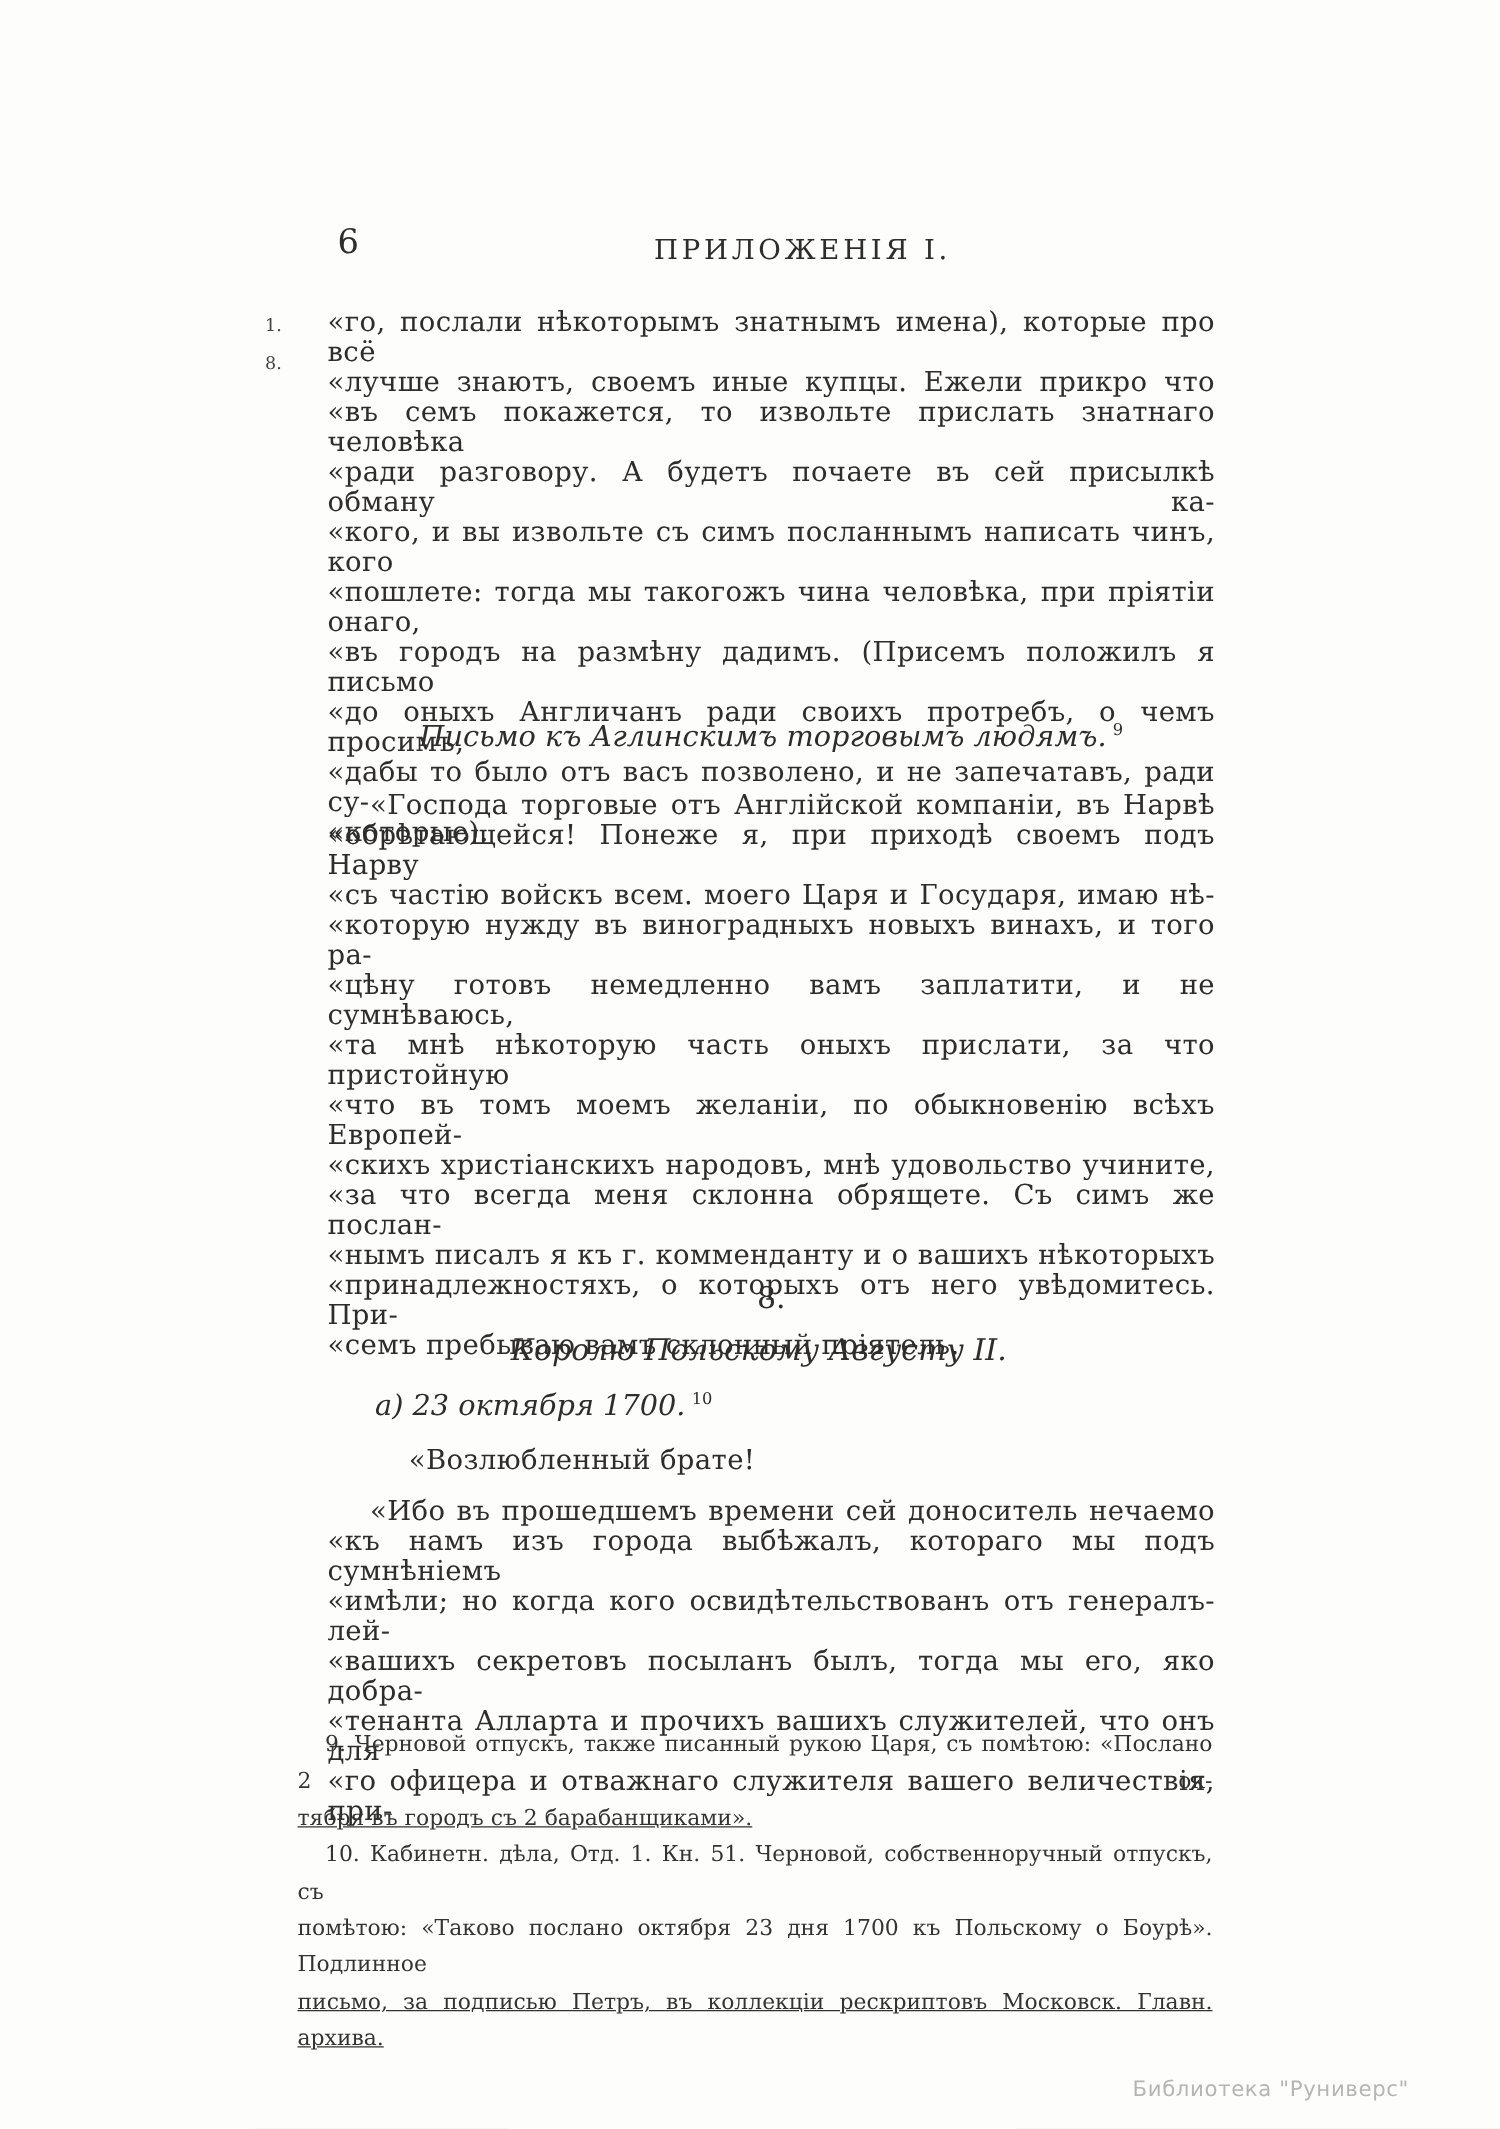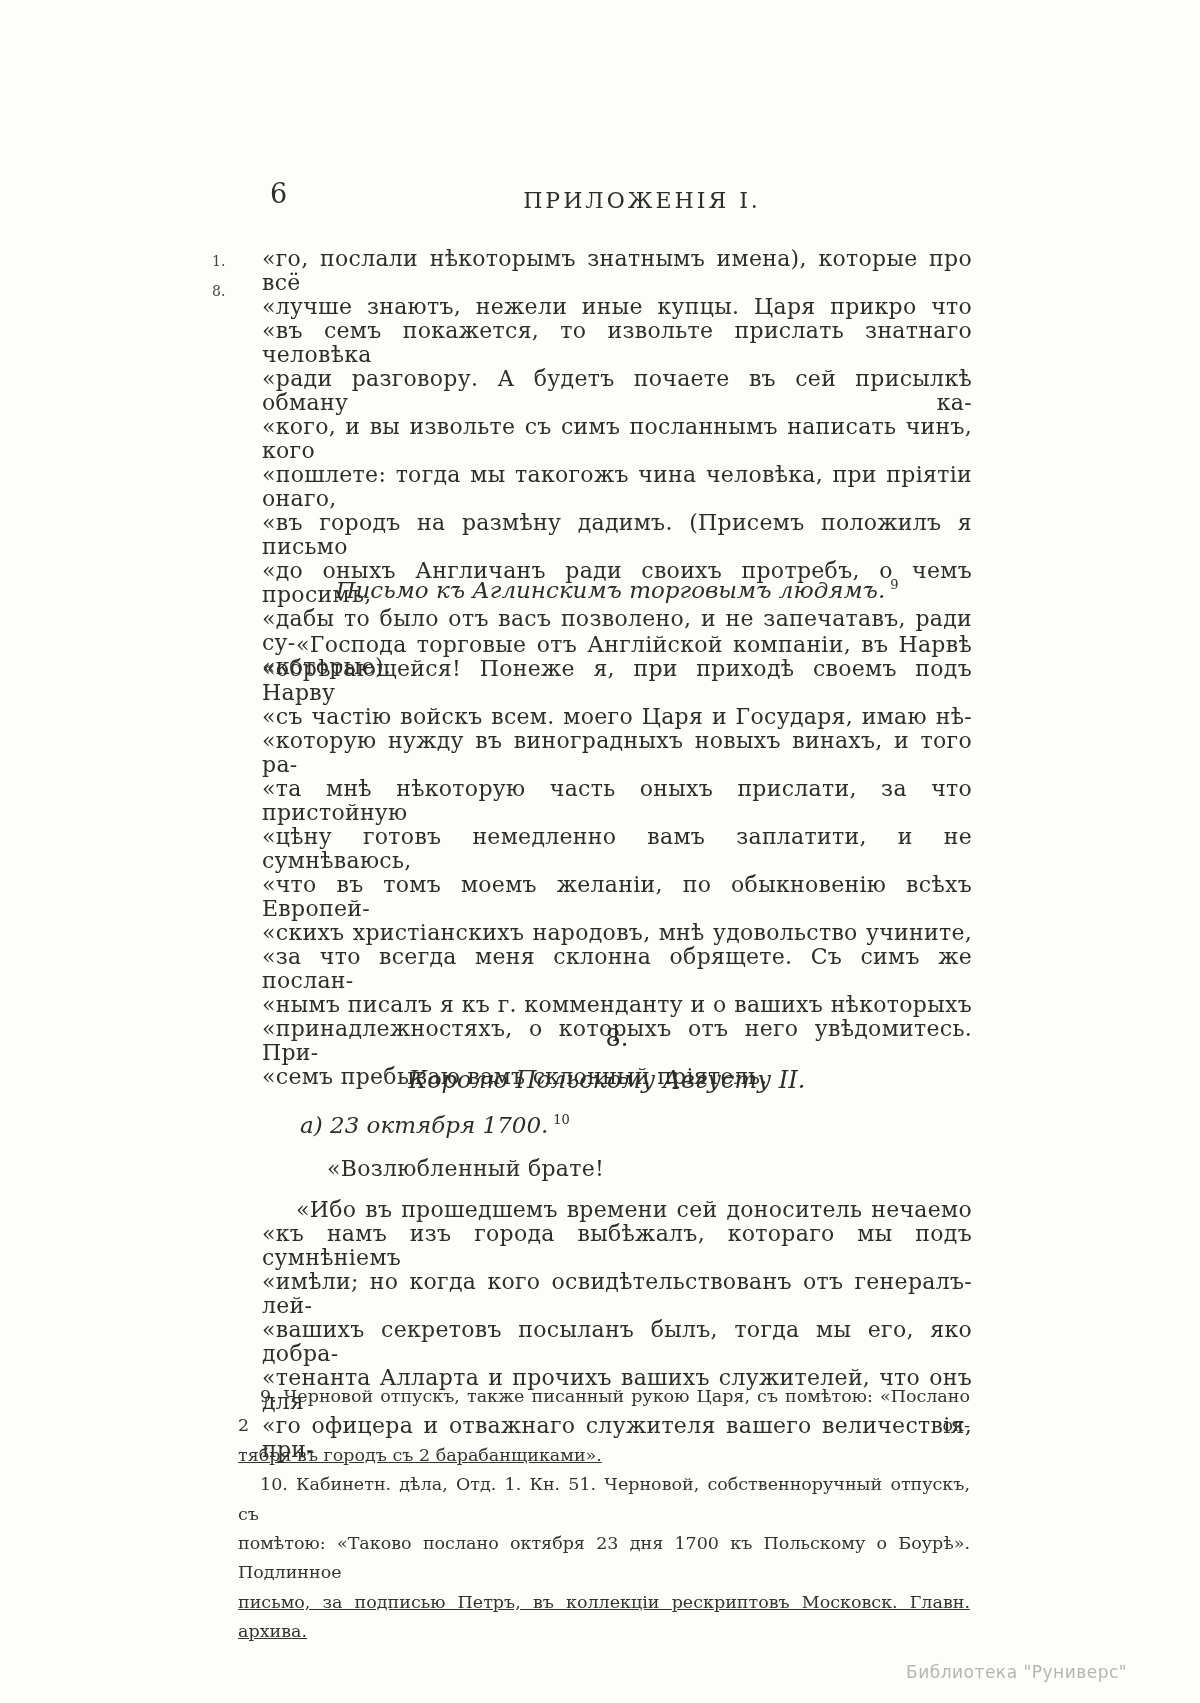--- a/index.html
+++ b/index.html
@@ -63,42 +63,42 @@
 <div class="page">
 
   <div class="abs pagenum">6</div>
   <div class="abs runtitle">ПРИЛОЖЕНІЯ I.</div>
 
   <div class="abs mnote m1">1.</div>
   <div class="abs mnote m2">8.</div>
 
   <div class="abs block p1 lines last-left">
       <div>«го, послали нѣкоторымъ знатнымъ имена), которые про всё</div>
-      <div>«лучше знаютъ, нежели иные купцы. Царя прикро что</div>
+      <div>«лучше знаютъ, своемъ иные купцы. Ежели прикро что</div>
       <div>«въ семъ покажется, то извольте прислать знатнаго человѣка</div>
       <div>«ради разговору. А будетъ почаете въ сей присылкѣ обману ка-</div>
       <div>«кого, и вы извольте съ симъ посланнымъ написать чинъ, кого</div>
       <div>«пошлете: тогда мы такогожъ чина человѣка, при пріятіи онаго,</div>
       <div>«въ городъ на размѣну дадимъ. (Присемъ положилъ я письмо</div>
       <div>«до оныхъ Англичанъ ради своихъ протребъ, о чемъ просимъ,</div>
       <div>«дабы то было отъ васъ позволено, и не запечатавъ, ради су-</div>
       <div>«которые).</div>
     </div>
 
   <div class="abs h-letter">
     <span>Письмо къ Аглинскимъ торговымъ людямъ.</span><sup class="fnref">9</sup>
   </div>
 
   <div class="abs block p2 lines last-left indent-first">
       <div>«Господа торговые отъ Англійской компаніи, въ Нарвѣ</div>
       <div>«обрѣтающейся! Понеже я, при приходѣ своемъ подъ Нарву</div>
       <div>«съ частію войскъ всем. моего Царя и Государя, имаю нѣ-</div>
       <div>«которую нужду въ виноградныхъ новыхъ винахъ, и того ра-</div>
+      <div>«цѣну готовъ немедленно вамъ заплатити, и не сумнѣваюсь,</div>
       <div>«та мнѣ нѣкоторую часть оныхъ прислати, за что пристойную</div>
-      <div>«цѣну готовъ немедленно вамъ заплатити, и не сумнѣваюсь,</div>
       <div>«что въ томъ моемъ желаніи, по обыкновенію всѣхъ Европей-</div>
       <div>«скихъ христіанскихъ народовъ, мнѣ удовольство учините,</div>
       <div>«за что всегда меня склонна обрящете. Съ симъ же послан-</div>
       <div>«нымъ писалъ я къ г. комменданту и о вашихъ нѣкоторыхъ</div>
       <div>«принадлежностяхъ, о которыхъ отъ него увѣдомитесь. При-</div>
       <div>«семъ пребываю вамъ склонный пріятель.</div>
     </div>
 
   <div class="abs secnum">8.</div>
 

